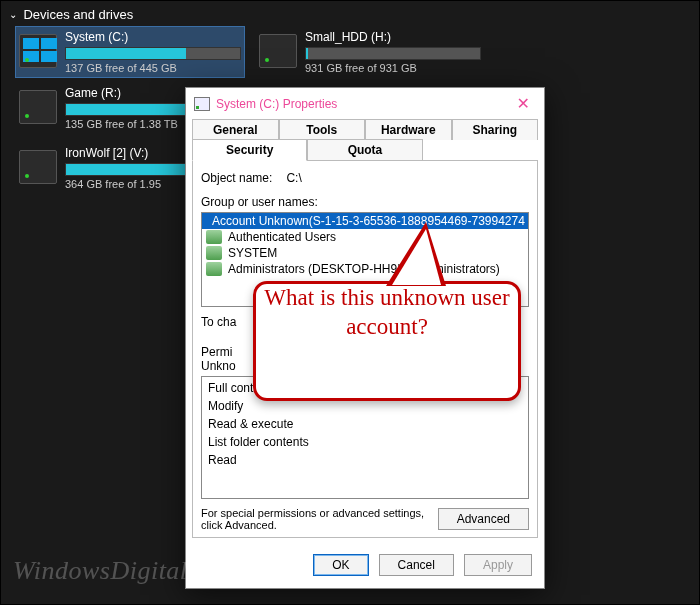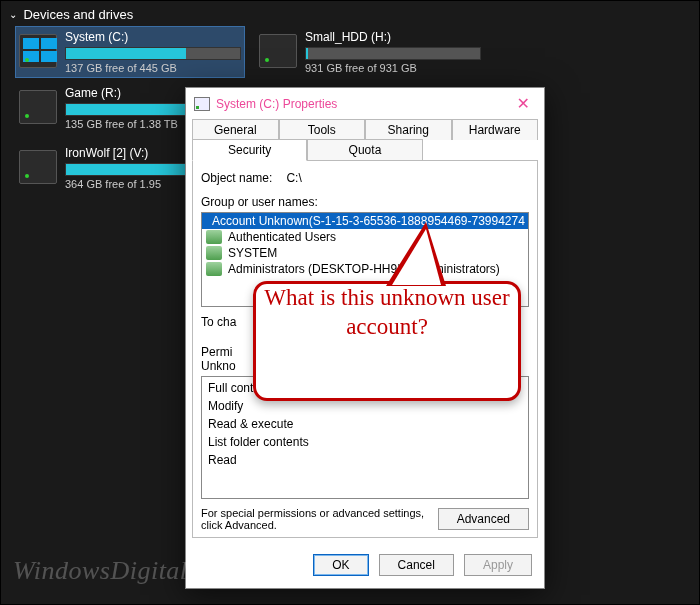--- a/index.html
+++ b/index.html
@@ -63,21 +63,21 @@
   .title-text { flex:1; }
   .close-x { font-size:16px; padding:0 6px; cursor:pointer;}
   .tabs {
     display:flex; flex-wrap:wrap; padding:0 6px; font-size:12px;
   }
   .tab {
     padding:3px 0; width:25%; text-align:center;
     border:1px solid #bbb; border-bottom:none; background:#fff;
     margin-bottom:-1px; cursor:pointer;
   }
-  .tab-row { width:100%; display:flex; }
+  .tab-row { width:100%; display:flex;font-weight:bold; }
   .tab.active { background:#fff; border-bottom:1px solid #fff; position:relative; z-index:2;}
   .tab.inactive { background:#f7f7f7; }
   .panel {
     margin:0 6px 6px; padding:10px 8px 6px; border:1px solid #bbb;
     flex:1; display:flex; flex-direction:column; font-size:12px;
   }
   .row { margin-bottom:10px; }
   .obj-row { display:flex; gap:14px; }
   .mono { font-family: inherit; }
   .gbox {
@@ -208,22 +208,22 @@
   <div class="title-bar">
     <span class="title-icon"></span>
     <span class="title-text">System (C:) Properties</span>
     <span class="close-x">✕</span>
   </div>
 
   <div class="tabs">
     <div class="tab-row" id="tabs-row1">
         <div class="tab inactive">General</div>
         <div class="tab inactive">Tools</div>
+        <div class="tab inactive">Hardware</div>
         <div class="tab inactive">Sharing</div>
-        <div class="tab inactive">Hardware</div>
       </div>
     <div class="tab-row" id="tabs-row2">
         <div class="tab active" style="width: 33.33%;">Security</div>
         <div class="tab inactive" style="width: 33.33%;">Quota</div>
       </div>
   </div>
 
   <div class="panel">
     <div class="row obj-row">
       <span>Object name:</span>

